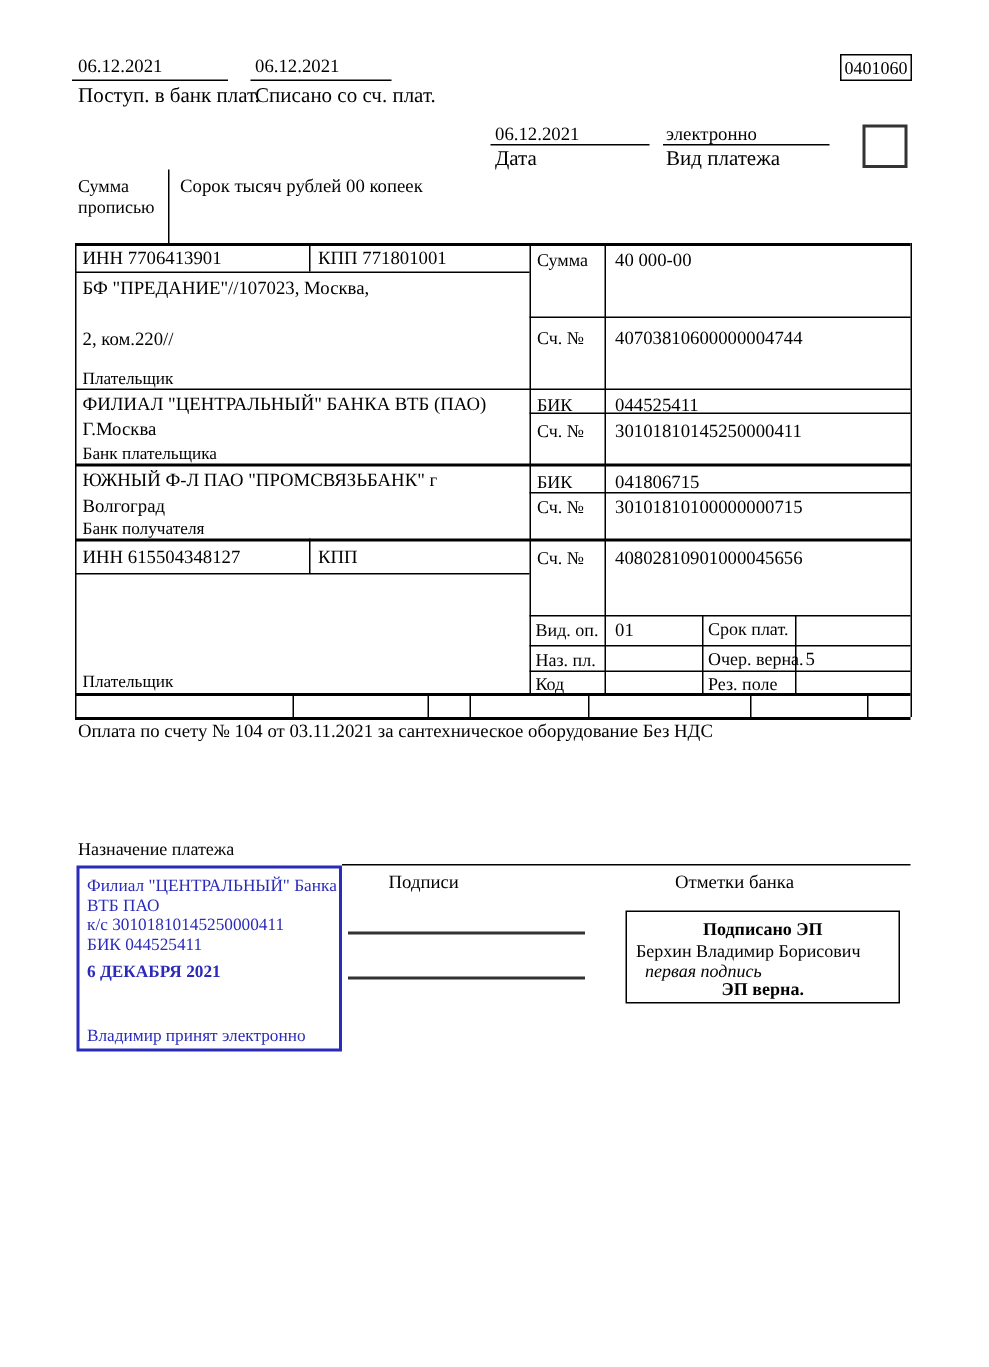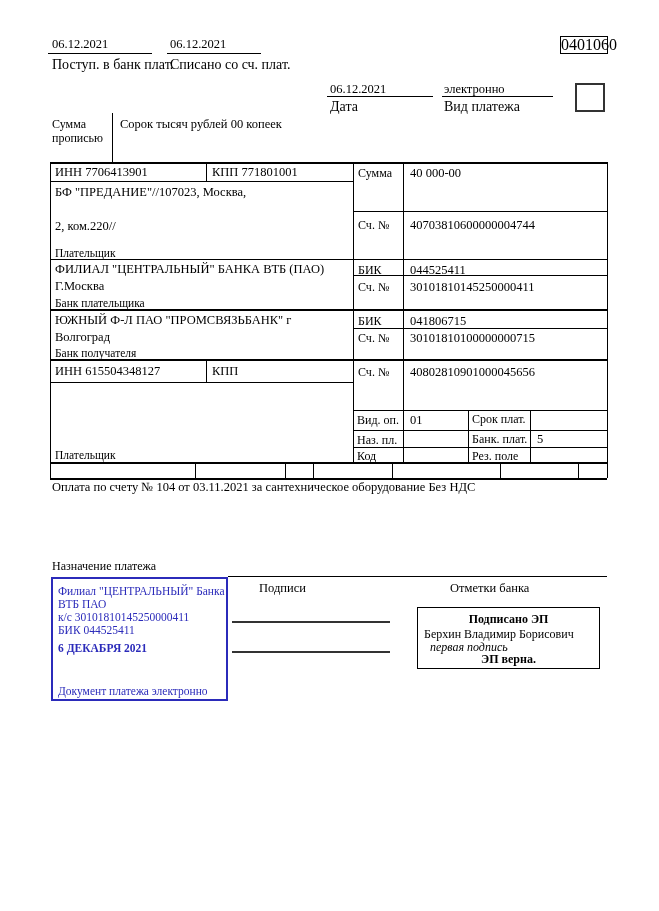--- a/index.html
+++ b/index.html
@@ -7,21 +7,21 @@
           font-family:"Liberation Serif", serif; color:#000; overflow:hidden; }
   .abs { position:absolute; }
   .t   { font-size:12.5px; line-height:1.1; white-space:nowrap; }
   .t12 { font-size:12px;   line-height:1.1; white-space:nowrap; }
   .sec { font-size:11.5px; line-height:1.1; white-space:nowrap; }
   .lbl { font-size:14px;  line-height:1.1; white-space:nowrap; }
   .hl  { border-top:1px solid #000; height:0; }
   .hl2 { border-top:2px solid #000; height:0; }
   .vl  { border-left:1px solid #000; width:0; }
   .title { font-family:"Liberation Sans", sans-serif; font-weight:bold; font-size:13.5px; white-space:nowrap; }
-  .codebox { border:1px solid #000; text-align:center; font-size:16px; }
+  .codebox { border:1px solid #000; text-align:center; font-size:12px; }
   .checkbox { border:2px solid #333; background:#fff; }
   .bluestamp { border:2px solid #2b2bba; color:#2b2bba; background:transparent; }
   .blue { color:#2b2bba; font-size:11.5px; line-height:1.1; white-space:nowrap; }
   .epbox { border:1px solid #000; }
   .ep { font-size:12px; line-height:1.1; white-space:nowrap; }
   .ctr { text-align:center; left:0; width:100%; }
   .b { font-weight:bold; }
   .i { font-style:italic; }
 </style>
 </head>
@@ -117,41 +117,41 @@
   <span class="abs t" style="left:55px;top:365px">ИНН 615504348127</span>
   <span class="abs t" style="left:212px;top:365px">КПП</span>
   <span class="abs t12" style="left:358px;top:366px">Сч. №</span>
   <span class="abs t" style="left:410px;top:366px">40802810901000045656</span>
   <span class="abs sec" style="left:55px;top:449px">Плательщик</span>
 
   <span class="abs t12" style="left:357px;top:414px">Вид. оп.</span>
   <span class="abs t" style="left:410px;top:414px">01</span>
   <span class="abs t12" style="left:472px;top:413px">Срок плат.</span>
   <span class="abs t12" style="left:357px;top:434px">Наз. пл.</span>
-  <span class="abs t12" style="left:472px;top:433px">Банк. плат.</span>
+  <span class="abs t12" style="left:472px;top:433px">Очер. верна.</span>
   <span class="abs t" style="left:537px;top:433px">5</span>
   <span class="abs t12" style="left:357px;top:450px">Код</span>
   <span class="abs t12" style="left:472px;top:450px">Рез. поле</span>
 
   <span class="abs t" style="left:52px;top:481px">Оплата по счету № 104 от 03.11.2021 за сантехническое оборудование Без НДС</span>
   <span class="abs t12" style="left:52px;top:560px">Назначение платежа</span>
 
   <div class="abs hl" style="left:228px;top:576px;width:379px"></div>
   <span class="abs t" style="left:259px;top:582px">Подписи</span>
   <span class="abs t" style="left:450px;top:582px">Отметки банка</span>
   <div class="abs" style="left:232px;top:621px;width:158px;border-top:2px solid #333"></div>
   <div class="abs" style="left:232px;top:651px;width:158px;border-top:2px solid #333"></div>
 
   <div class="abs bluestamp" style="left:51px;top:577px;width:173px;height:120px">
     <span class="abs blue" style="left:5px;top:6px">Филиал "ЦЕНТРАЛЬНЫЙ" Банка</span>
     <span class="abs blue" style="left:5px;top:19px">ВТБ ПАО</span>
     <span class="abs blue" style="left:5px;top:32px">к/с 30101810145250000411</span>
     <span class="abs blue" style="left:5px;top:45px">БИК 044525411</span>
     <span class="abs blue b" style="left:5px;top:63px">6 ДЕКАБРЯ 2021</span>
-    <span class="abs blue" style="left:5px;top:106px">Документ платежа электронно</span>
+    <span class="abs blue" style="left:5px;top:106px">Владимир принят электронно</span>
   </div>
 
   <div class="abs epbox" style="left:417px;top:607px;width:181px;height:60px">
     <span class="abs ep b ctr" style="top:5px">Подписано ЭП</span>
     <span class="abs ep" style="left:6px;top:20px">Берхин Владимир Борисович</span>
     <span class="abs ep i" style="left:12px;top:33px">первая подпись</span>
     <span class="abs ep b ctr" style="top:45px">ЭП верна.</span>
   </div>
 
 </div>

